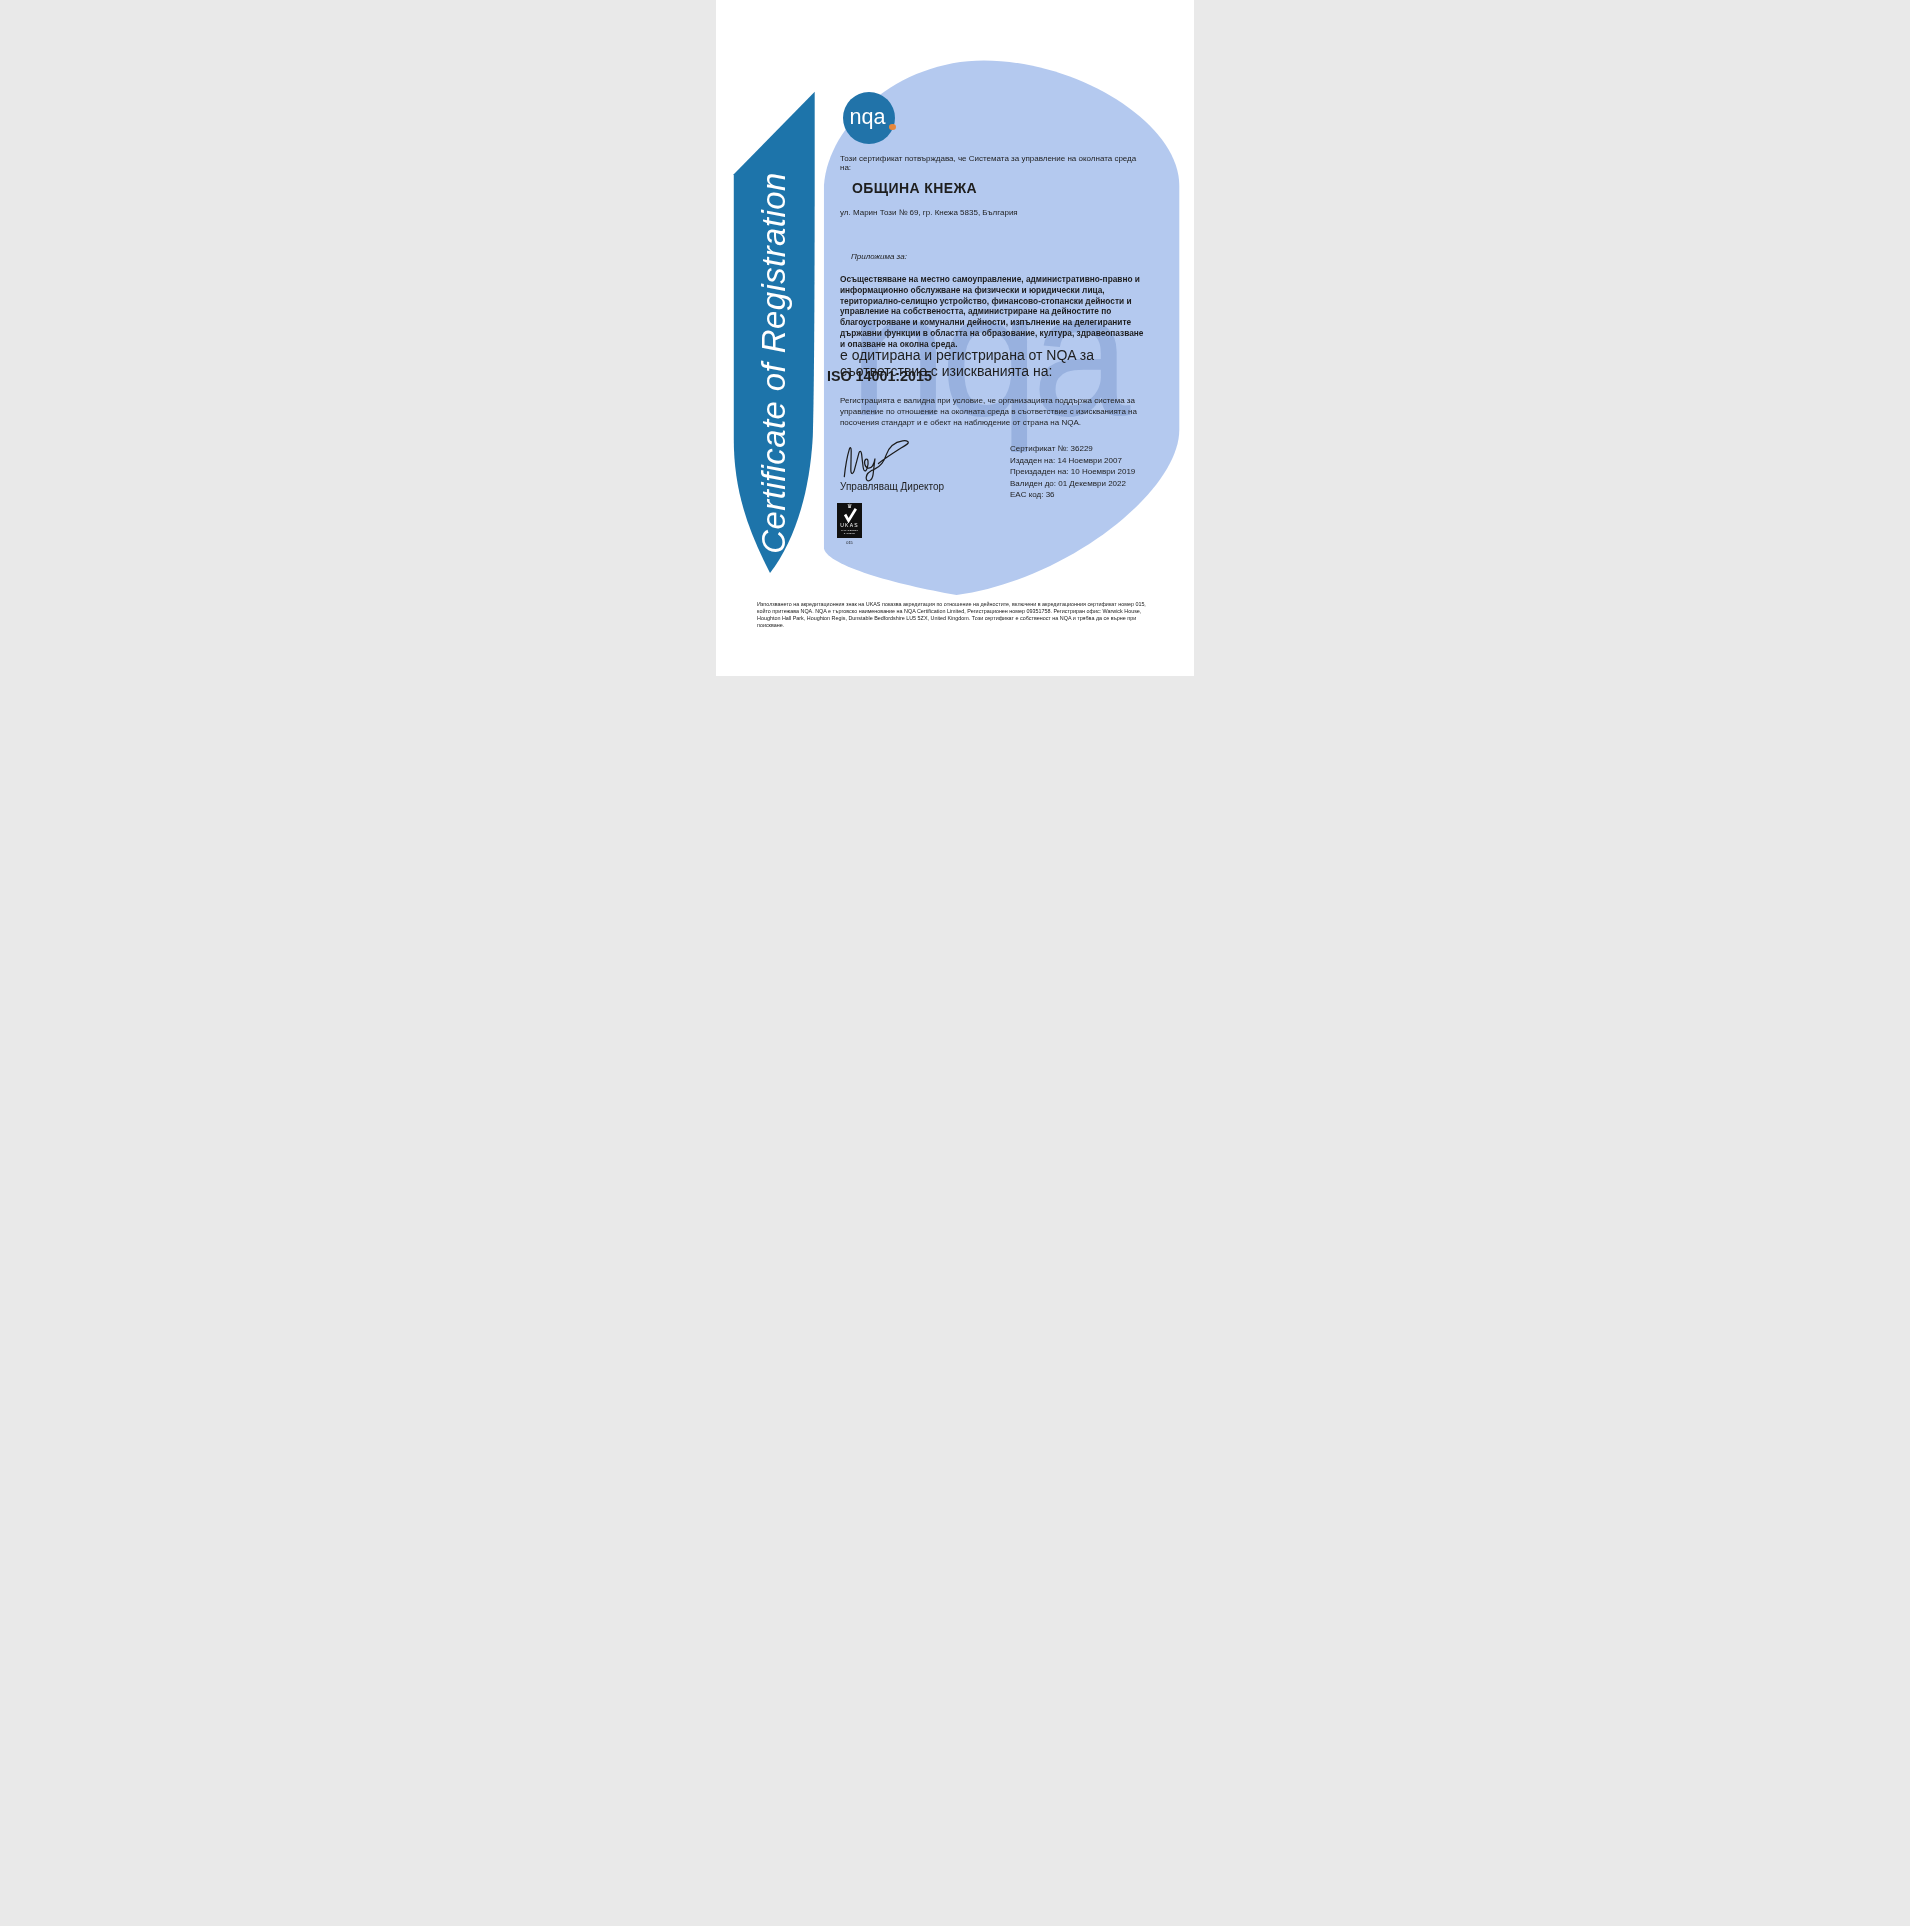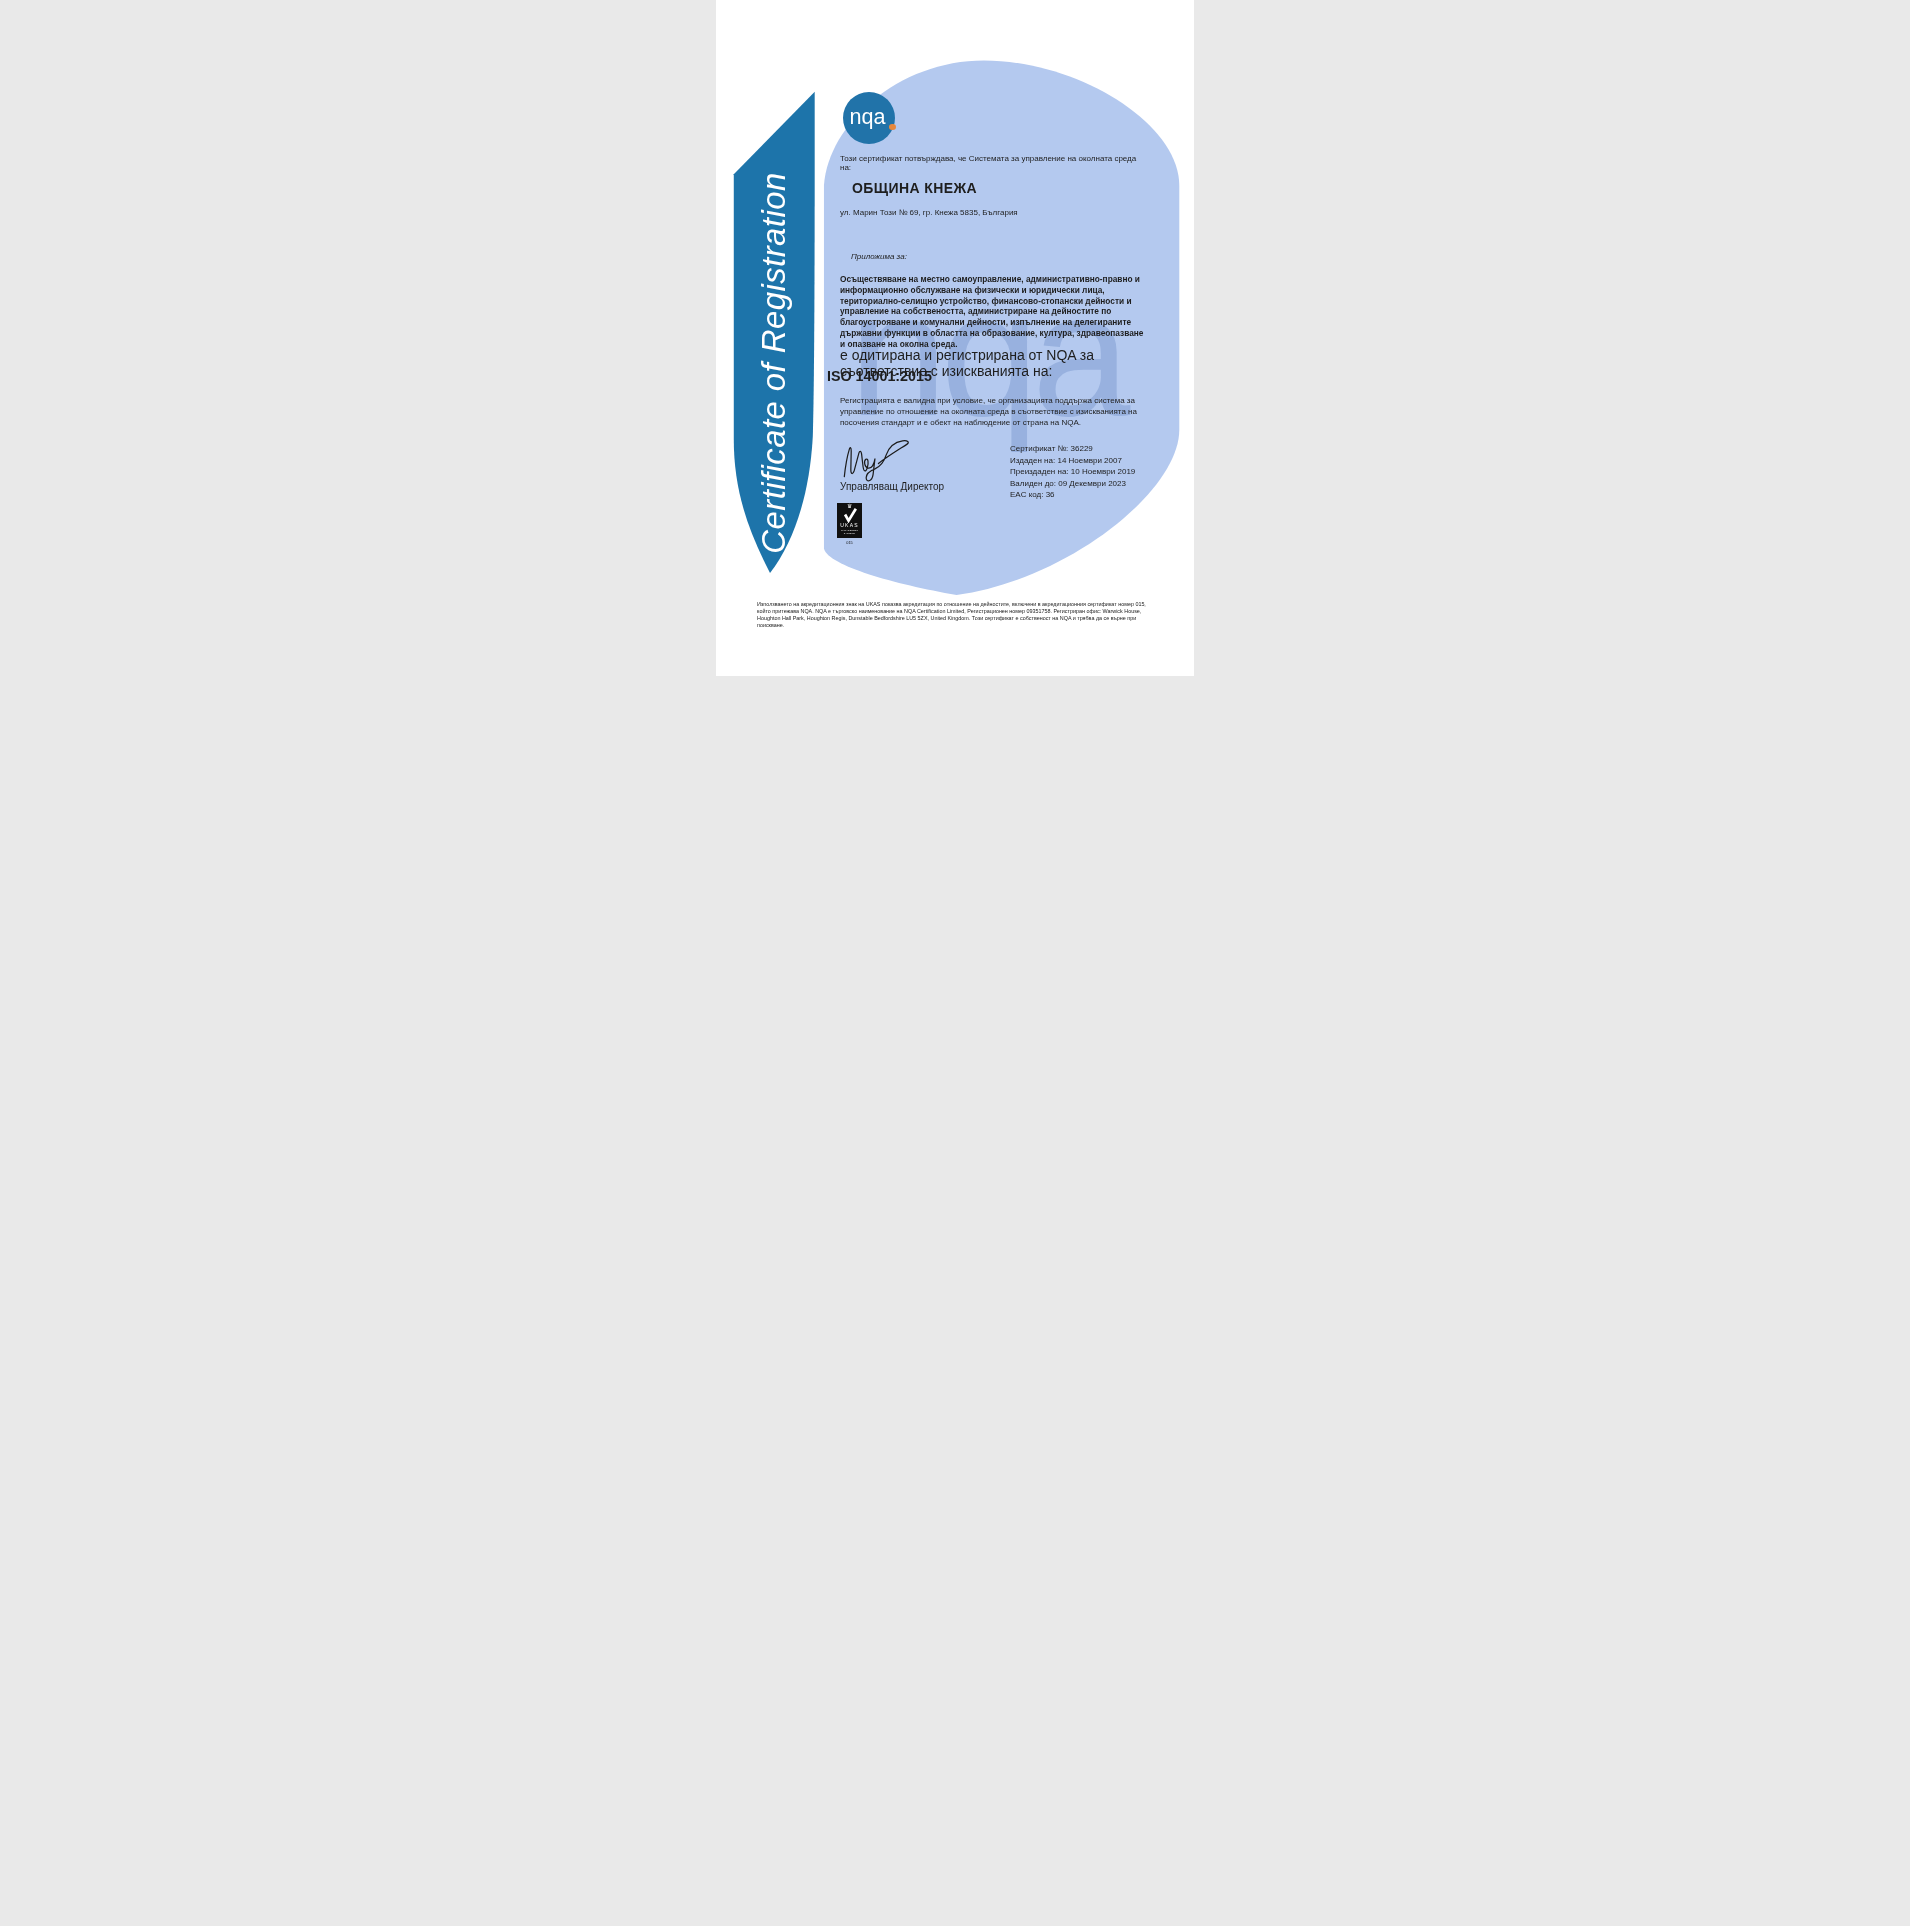--- a/index.html
+++ b/index.html
@@ -123,21 +123,21 @@
       <svg width="81" height="46" viewBox="0 0 210 120">
         <path d="M8 98 C11 70 17 40 21 27 C23 20 26 22 26 31 L25 80 C25 92 30 94 34 82 L46 37 C48 30 52 31 53 39 L57 73 C59 86 64 87 68 75 C72 62 70 49 64 53 C58 58 61 74 70 76 C79 78 86 66 88 51 L83 93 C80 112 65 114 65 101 C65 90 76 83 88 78 C103 71 112 58 117 42 C124 22 140 8 160 5 C172 3 180 8 171 14 C156 24 122 44 97 64" fill="none" stroke="#1c1c1c" stroke-width="3.2" stroke-linecap="round"></path>
       </svg>
     </div>
     <div class="signatory">Управляващ Директор</div>
 
     <div class="details">
       <div>Сертификат №: 36229</div>
       <div>Издаден на: 14 Ноември 2007</div>
       <div>Преиздаден на: 10 Ноември 2019</div>
-      <div>Валиден до: 09 Декември 2023</div>
+      <div>Валиден до: 01 Декември 2022</div>
       <div>EAC код: 36</div>
     </div>
 
     <div class="ukas">
       <div class="crown">♛</div>
       <svg class="check" width="15.4" height="14.6" viewBox="0 0 40 38">
         <path d="M8 17 L17 33 L36 2" fill="none" stroke="#ffffff" stroke-width="7"></path>
       </svg>
       <div class="uname">UKAS</div>
       <div class="usub">MANAGEMENT SYSTEMS</div>

